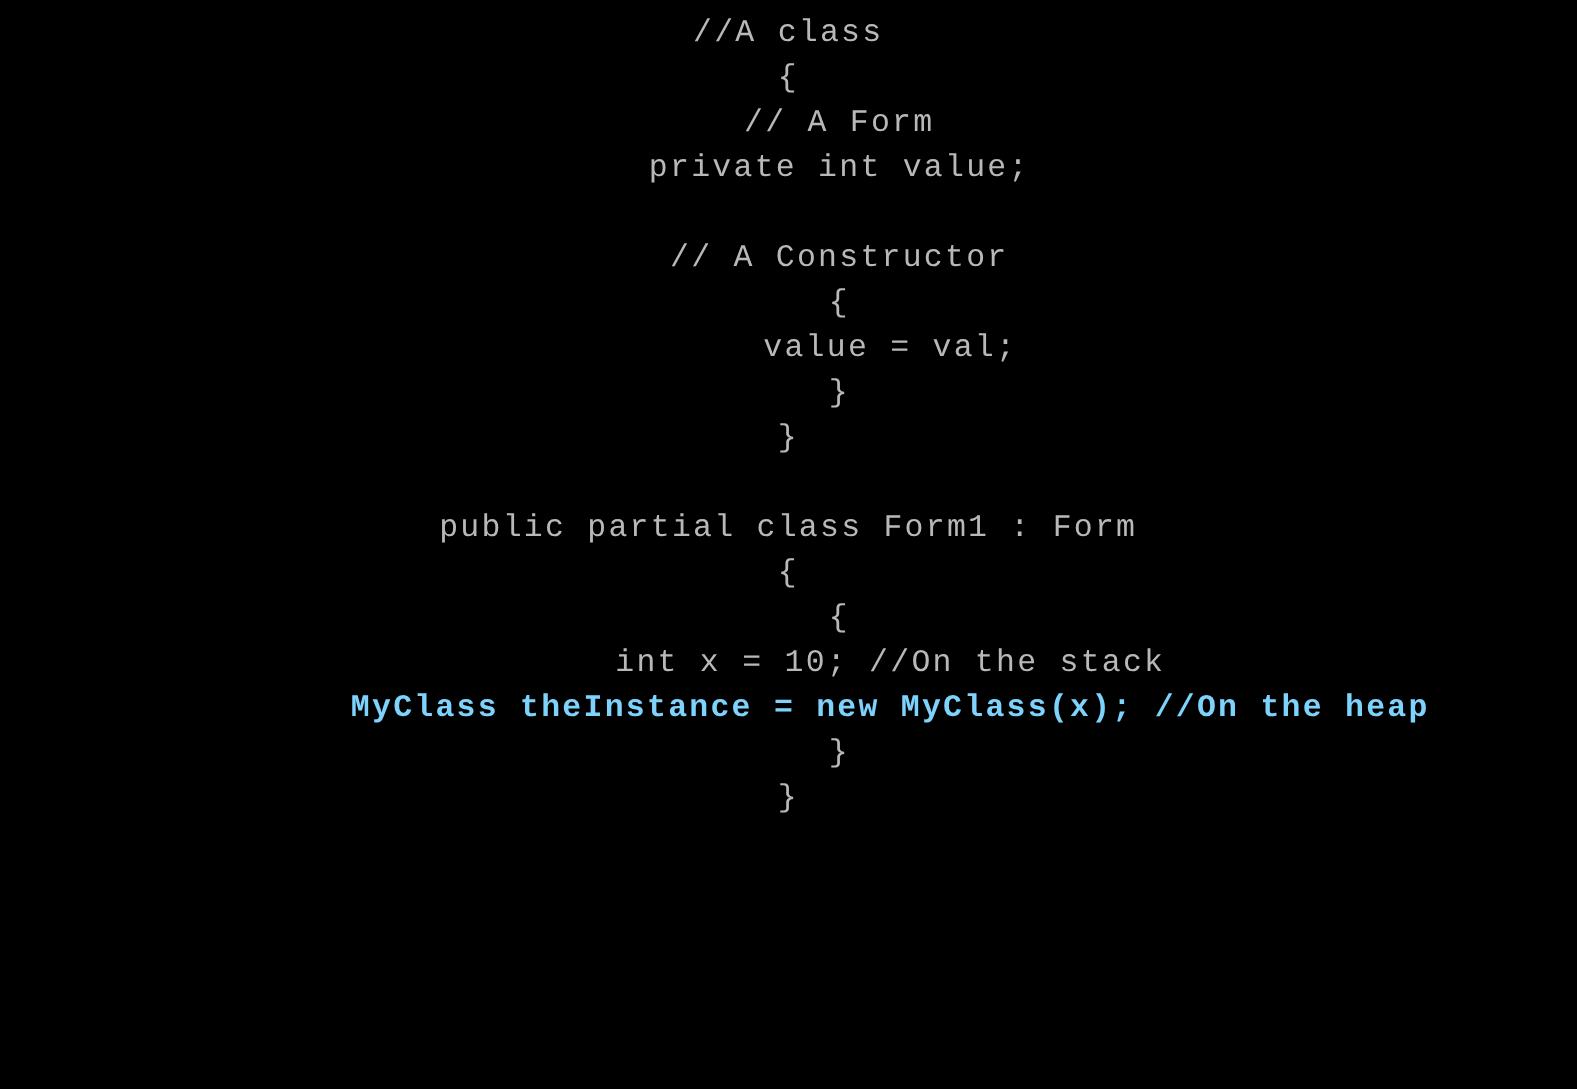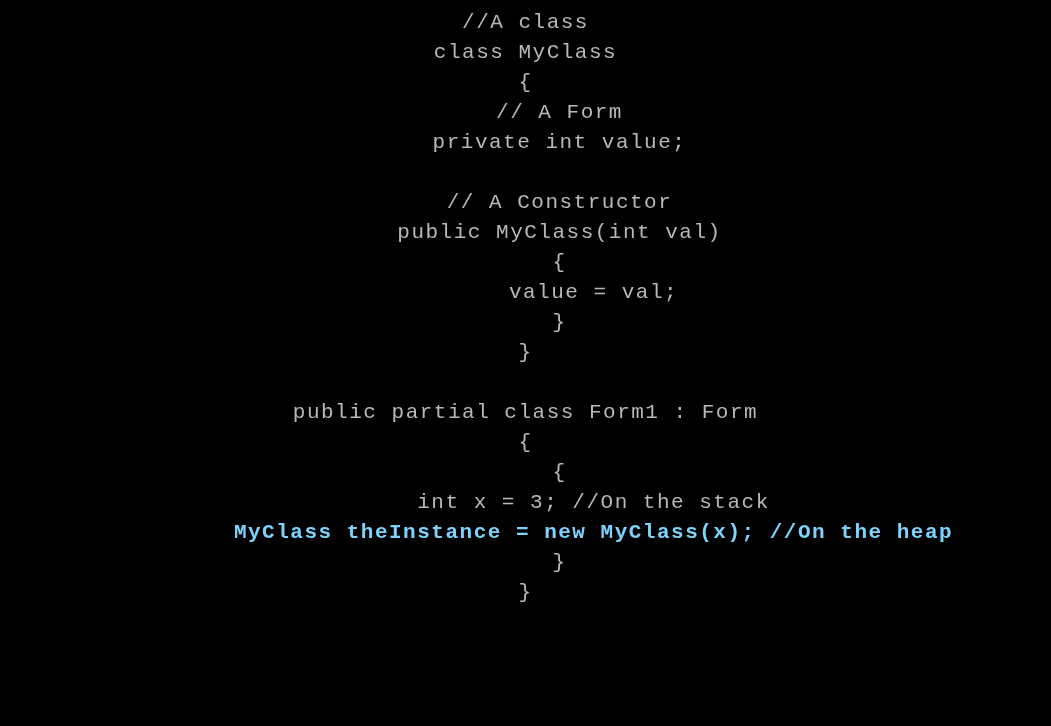--- a/index.html
+++ b/index.html
@@ -31,32 +31,30 @@
     }
     .indent-2 {
       padding-left: 136px;
     }
   </style>
 </head>
 <body>
 
 <div>
   <div class="code-line">//A class</div>
-  <div class="code-line">class MyClass</div>
   <div class="code-line">{</div>
   <div class="code-line indent-1">// A Form</div>
   <div class="code-line indent-1">private int value;</div>
   <div class="code-line">&nbsp;</div>
   <div class="code-line indent-1">// A Constructor</div>
-  <div class="code-line indent-1">public MyClass(int val)</div>
   <div class="code-line indent-1">{</div>
   <div class="code-line indent-2">value = val;</div>
   <div class="code-line indent-1">}</div>
   <div class="code-line">}</div>
   <div class="code-line">&nbsp;</div>
   <div class="code-line">public partial class Form1 : Form</div>
   <div class="code-line">{</div>
   <div class="code-line indent-1">{</div>
-  <div class="code-line indent-2">int x = 3; //On the stack</div>
+  <div class="code-line indent-2">int x = 10; //On the stack</div>
   <div class="code-line indent-2 bold-line">MyClass theInstance = new MyClass(x); //On the heap</div>
   <div class="code-line indent-1">}</div>
   <div class="code-line">}</div>
 </div>
 
 </body></html>

